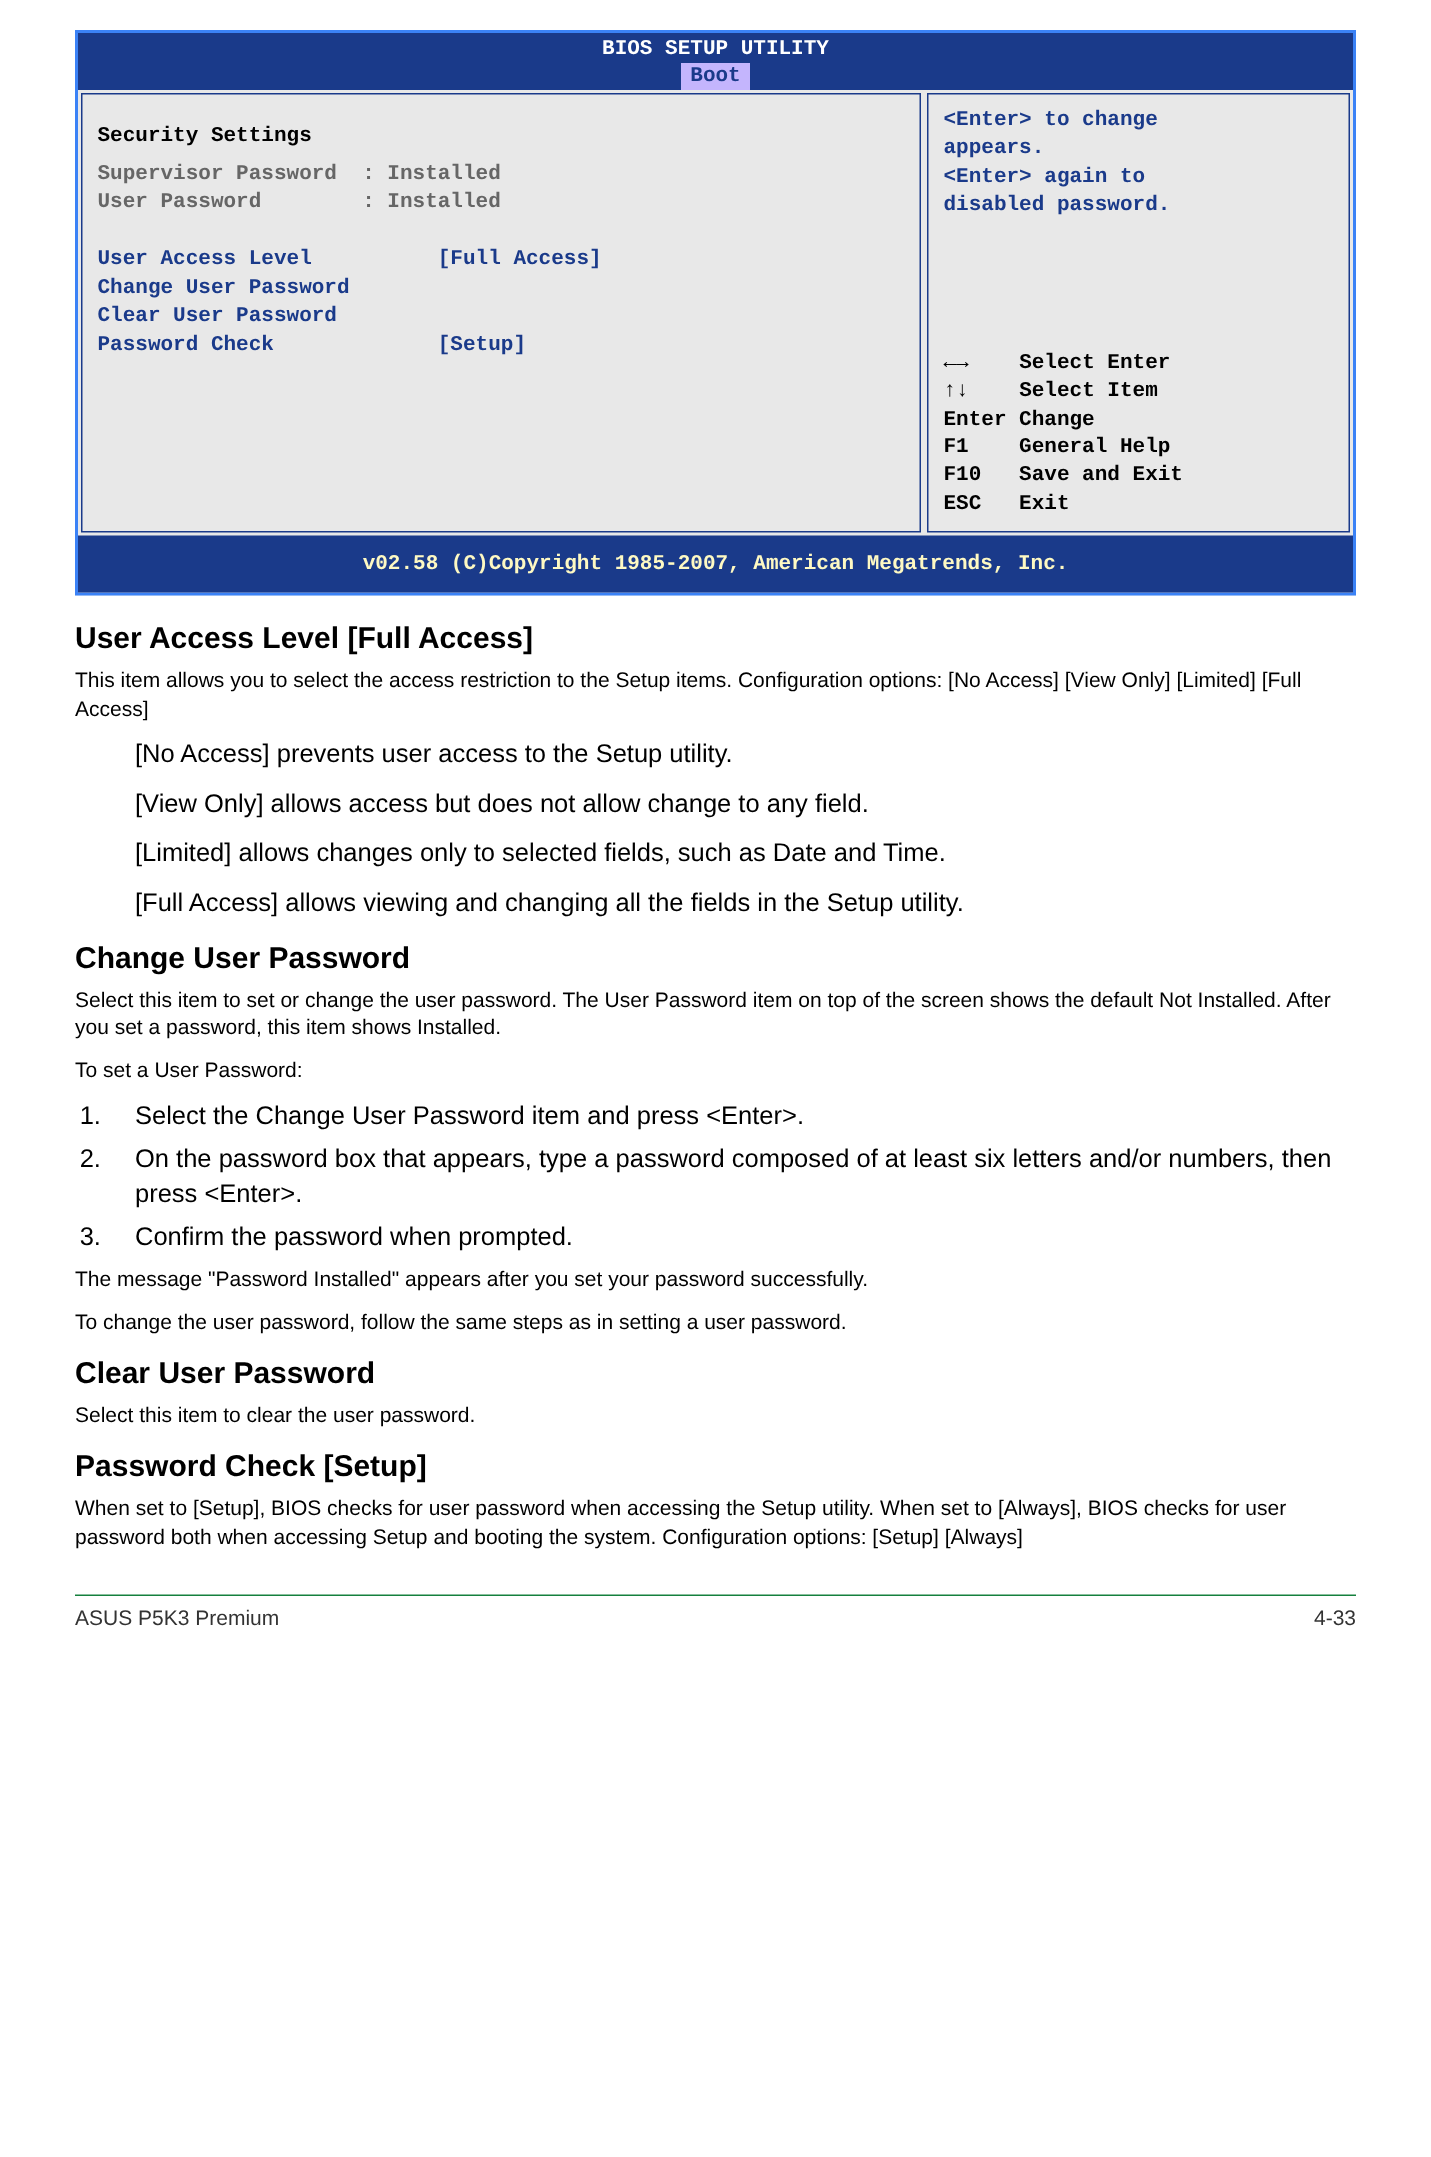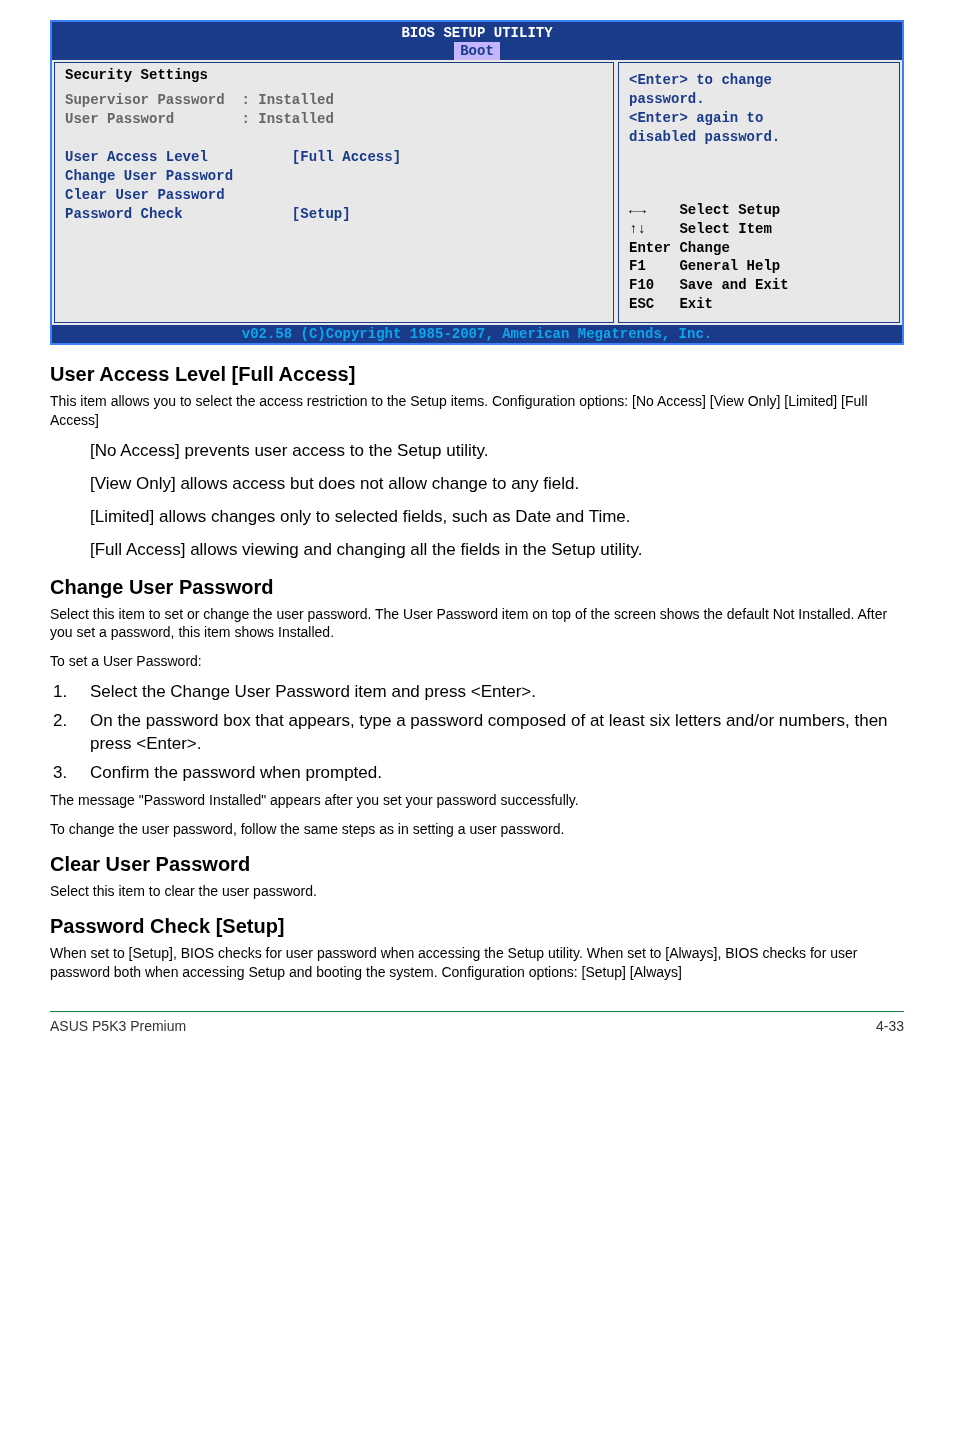--- a/index.html
+++ b/index.html
@@ -37,21 +37,21 @@
   .bios-body {
     display: flex;
     font-family: "Courier New", monospace;
     font-weight: bold;
     font-size: 14px;
   }
   .bios-main {
     flex: 1;
     border: 1px solid #1a3a8a;
     margin: 2px;
-    padding: 4px 10px;
+    padding: 20px 10px;
     color: #666;
     background: #e8e8e8;
   }
   .bios-main .title {
     color: #000;
     margin-bottom: 8px;
   }
   .bios-line {
     white-space: pre;
     line-height: 1.35;
@@ -72,26 +72,26 @@
     line-height: 1.35;
   }
   .bios-nav {
     color: #000;
     line-height: 1.35;
     margin-top: 20px;
   }
   .bios-nav .row { white-space: pre; }
   .bios-footer {
     background: #1a3a8a;
-    color: #0ea5e9;
+    color: #fef9c3;
     font-family: "Courier New", monospace;
     font-weight: bold;
     font-size: 14px;
     text-align: center;
-    padding: 1px 0;
+    padding: 11px 0;
   }
 
   h3.section {
     font-size: 20px;
     font-weight: bold;
     margin: 14px 0 6px 0;
   }
   p.body {
     font-size: 14px;
     margin: 6px 0 10px 0;
@@ -149,26 +149,26 @@
         <div class="bios-line bios-blue"><span>Password Check             </span><span>[Setup]</span></div>
         <div class="bios-line">&nbsp;</div>
         <div class="bios-line">&nbsp;</div>
         <div class="bios-line">&nbsp;</div>
         <div class="bios-line">&nbsp;</div>
         <div class="bios-line">&nbsp;</div>
       </div>
       <div class="bios-side">
         <div class="bios-help">
           <div>&lt;Enter&gt; to change</div>
-          <div>password.</div>
+          <div>appears.</div>
           <div>&lt;Enter&gt; again to</div>
           <div>disabled password.</div>
         </div>
         <div class="bios-nav">
-          <div class="row"><span class="arrow-lr"></span>    <span>Select Setup</span></div>
+          <div class="row"><span class="arrow-lr"></span>    <span>Select Enter</span></div>
           <div class="row"><span class="arrow-ud"></span>    <span>Select Item</span></div>
           <div class="row">Enter Change</div>
           <div class="row">F1    General Help</div>
           <div class="row">F10   Save and Exit</div>
           <div class="row">ESC   Exit</div>
         </div>
       </div>
     </div>
     <div class="bios-footer">v02.58 (C)Copyright 1985-2007, American Megatrends, Inc.</div>
   </div>

